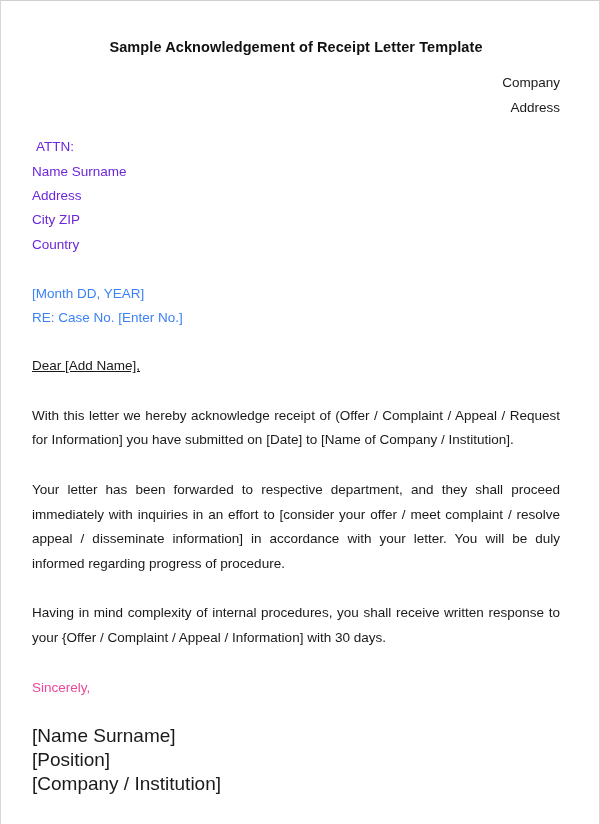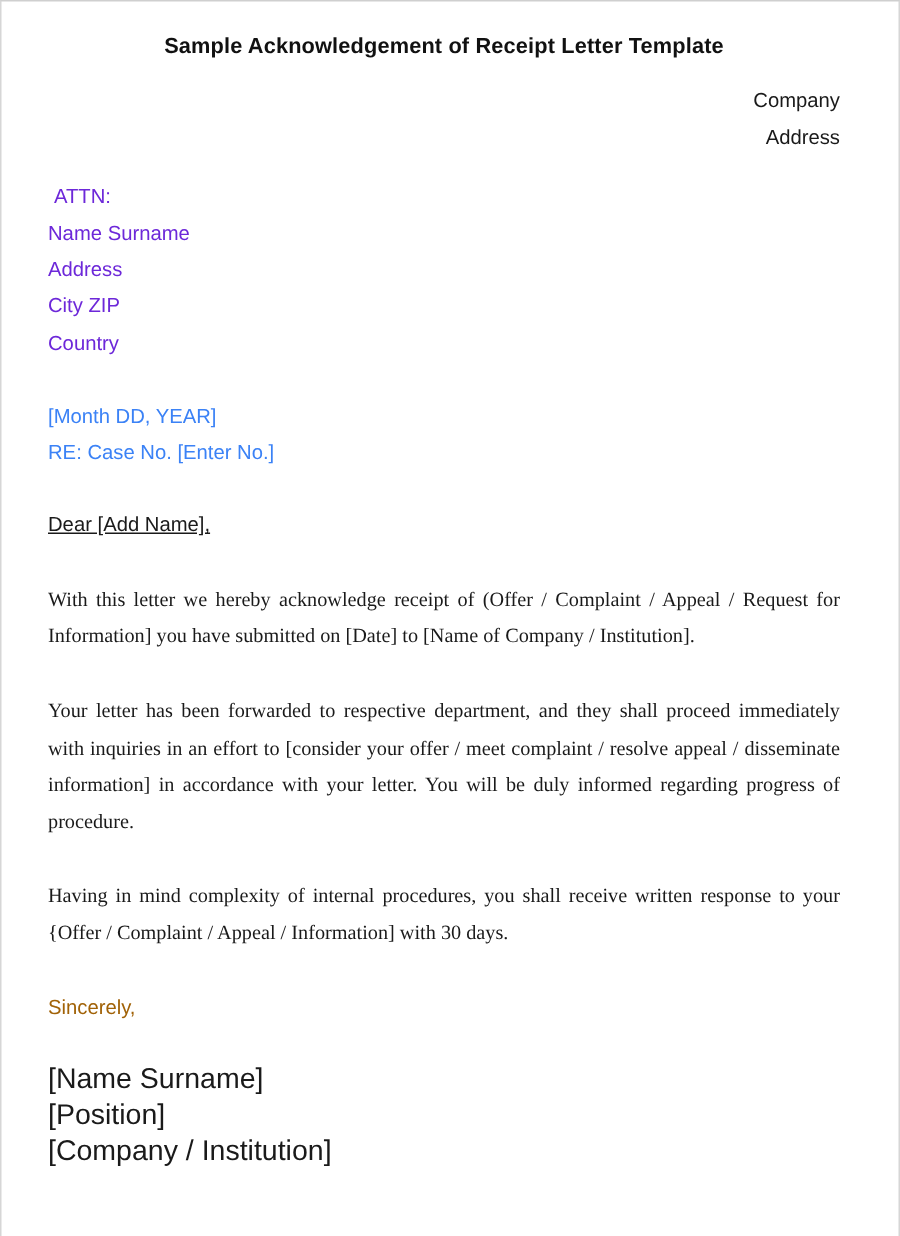--- a/index.html
+++ b/index.html
@@ -23,21 +23,21 @@
     background: #ffffff;
     border-top: 1px solid #cfcfcf;
     border-left: 1px solid #d6d6d6;
     border-right: 1px solid #d6d6d6;
     padding: 0;
   }
 
   .sheet {
     position: absolute;
     left: 31px;
-    top: 0;
+    top: 16px;
     width: 528px;
   }
 
   .doc-title {
     margin: 0;
     padding-top: 22px;
     text-align: center;
     font-size: 14.5px;
     font-weight: bold;
     letter-spacing: 0.1px;
@@ -88,32 +88,32 @@
     text-align: justify;
     text-justify: inter-word;
     color: #1a1a1a;
   }
   .body-para:first-of-type { margin-top: 0; }
 
   .closing {
     margin-top: 25px;
     font-size: 13.5px;
     line-height: 24.3px;
-    color: #a16207;
+    color: #ec4899;
   }
 
   .signature-block {
     margin-top: 24px;
     font-size: 19px;
     line-height: 24.3px;
     color: #1a1a1a;
   }
   .signature-block .line { display: block; }
 
-  .paragraphs { margin-top: 25px; font-family: Liberation Serif, serif; }
+  .paragraphs { margin-top: 25px; }
 </style>
 </head>
 <body>
 
 <div class="page">
   <div class="sheet">
 
     <h1 class="doc-title">Sample Acknowledgement of Receipt Letter Template</h1>
 
     <div class="sender-block">

